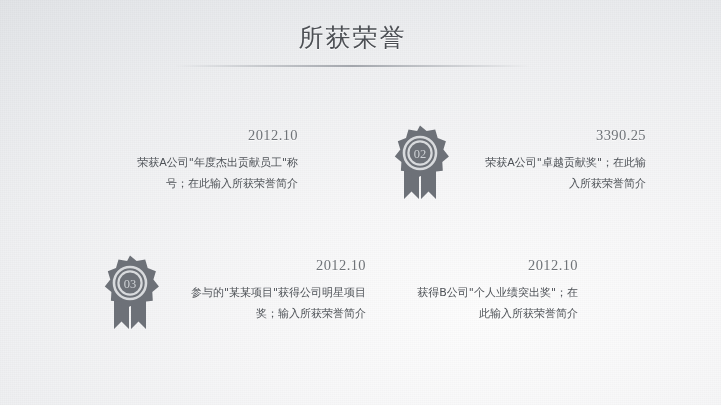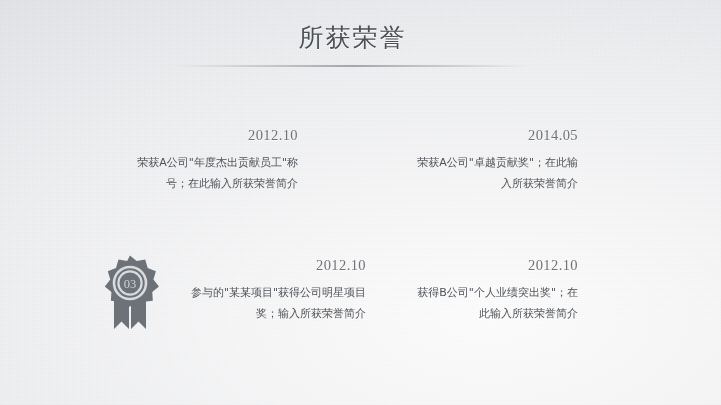--- a/index.html
+++ b/index.html
@@ -135,22 +135,32 @@
   <div id="honor-grid">
 
     <div class="honor-item col-left">
       <div class="honor-text">
         <div class="honor-date">2012.10</div>
         <div class="honor-desc">荣获A公司"年度杰出贡献员工"称号；在此输入所获荣誉简介</div>
       </div>
     </div>
 
     <div class="honor-item col-right">
+      <div class="badge">
+        <svg width="68" height="80" viewBox="0 0 68 80">
+          <path d="M29.5 46 L18 46 L18 75 L25.5 67.5 L33 75 L33 46 Z" fill="#6d7178"></path>
+          <path d="M38.5 46 L50 46 L50 75 L42.5 67.5 L35 75 L35 46 Z" fill="#6d7178"></path>
+          <path d="M34 1.5 L40.6 7.1 L49.2 5.6 L51.7 14 L59.9 17.2 L57.4 25.6 L62.9 32.5 L56.3 38 L56.8 46.7 L48.2 47.8 L43.7 55.3 L35.8 51.6 L28 55.3 L23.5 47.8 L14.9 46.7 L15.4 38 L8.8 32.5 L14.3 25.6 L11.8 17.2 L20 14 L22.5 5.6 L31.1 7.1 Z" fill="#6d7178"></path>
+          <circle cx="34" cy="29" r="16" fill="none" stroke="#d8dadd" stroke-width="2.6"></circle>
+          <circle cx="34" cy="29" r="11.6" fill="none" stroke="#d8dadd" stroke-width="2.2"></circle>
+          <text x="34" y="33.6" text-anchor="middle" font-family="Liberation Serif, DejaVu Serif, serif" font-size="12.5" fill="#cfd2d6">02</text>
+        </svg>
+      </div>
       <div class="honor-text">
-        <div class="honor-date">2014.05</div>
+        <div class="honor-date">3390.25</div>
         <div class="honor-desc">荣获A公司"卓越贡献奖"；在此输入所获荣誉简介</div>
       </div>
     </div>
 
     <div class="honor-item col-left">
       <div class="badge">
         <svg width="68" height="80" viewBox="0 0 68 80">
           <path d="M29.5 46 L18 46 L18 75 L25.5 67.5 L33 75 L33 46 Z" fill="#6d7178"></path>
           <path d="M38.5 46 L50 46 L50 75 L42.5 67.5 L35 75 L35 46 Z" fill="#6d7178"></path>
           <path d="M34 1.5 L40.6 7.1 L49.2 5.6 L51.7 14 L59.9 17.2 L57.4 25.6 L62.9 32.5 L56.3 38 L56.8 46.7 L48.2 47.8 L43.7 55.3 L35.8 51.6 L28 55.3 L23.5 47.8 L14.9 46.7 L15.4 38 L8.8 32.5 L14.3 25.6 L11.8 17.2 L20 14 L22.5 5.6 L31.1 7.1 Z" fill="#6d7178"></path>

